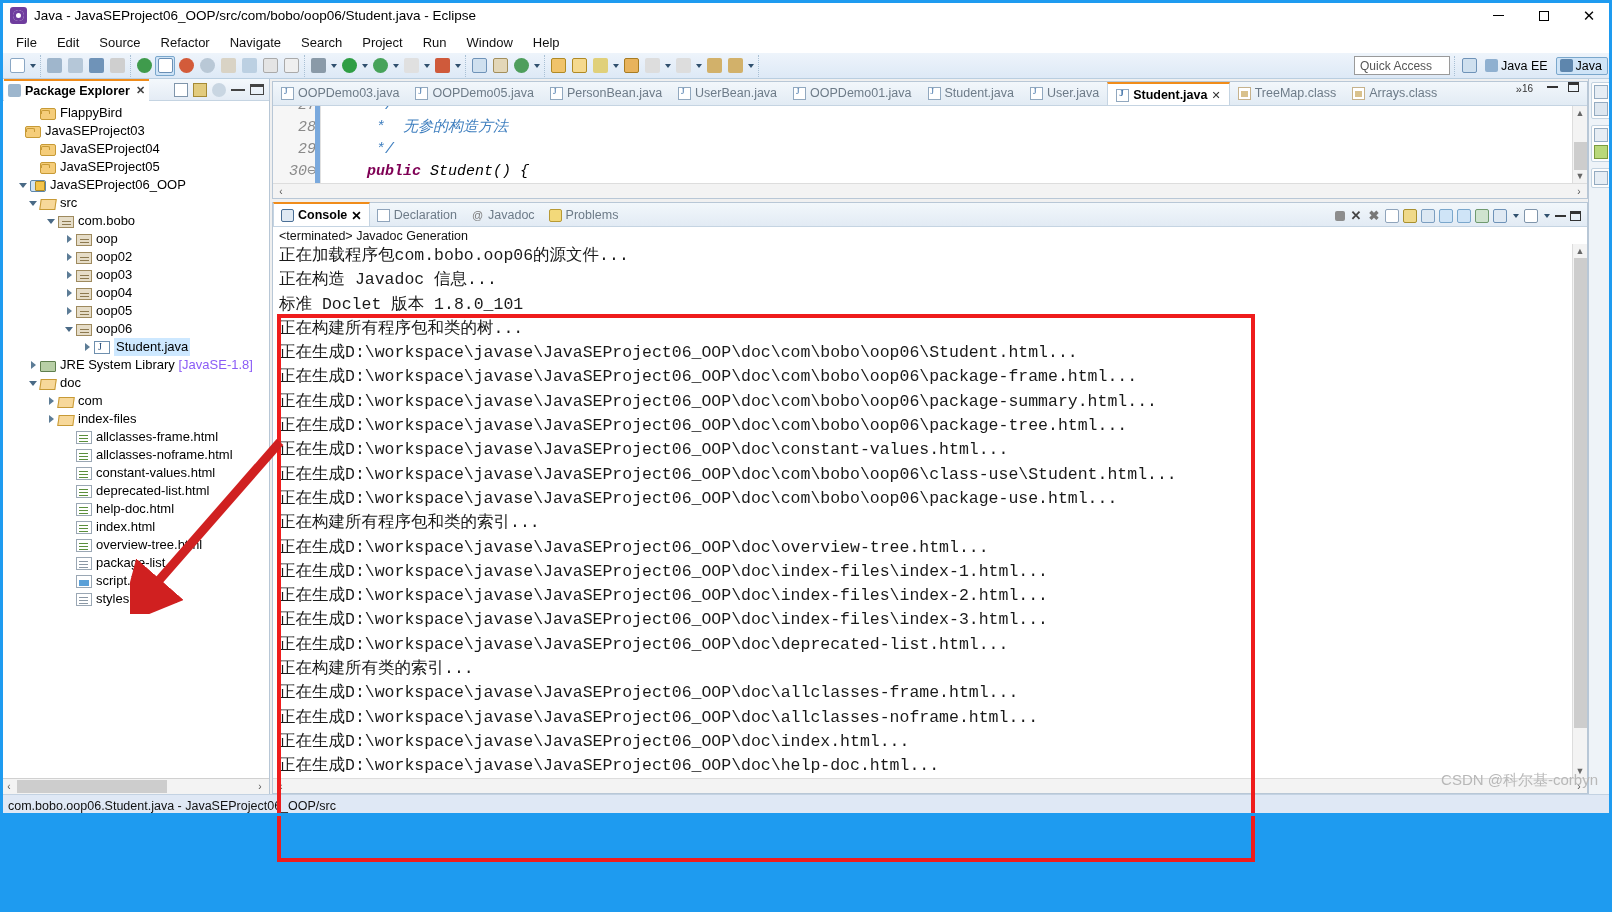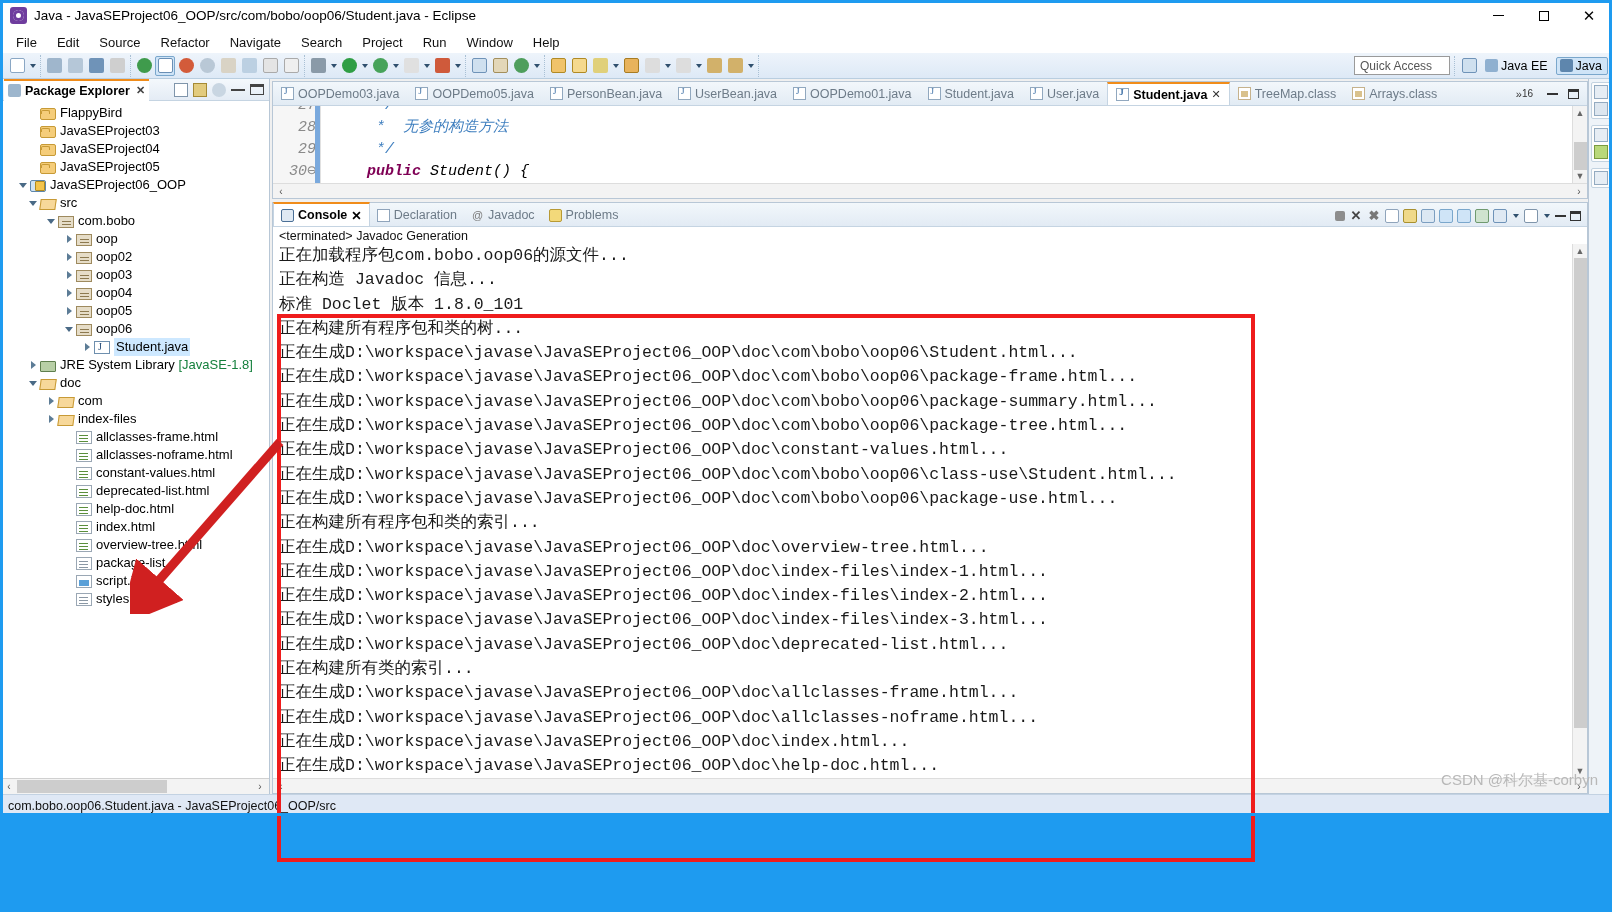--- a/index.html
+++ b/index.html
@@ -107,21 +107,21 @@
   .vtoolicons{ margin-left:auto; display:flex;align-items:center;gap:5px;padding-right:5px;}
   .vti{ width:14px;height:14px; }
   .tree{ flex:1 1 auto; overflow:hidden; padding-top:3px; font-size:13px; background:#fff;}
   .trow{ display:flex; align-items:center; height:18px; white-space:nowrap; }
   .trow .tw{ width:14px;height:14px;display:flex;align-items:center;justify-content:center;flex:0 0 auto;}
   .tw.exp:after{ content:""; width:0;height:0;border-left:4px solid transparent;border-right:4px solid transparent;border-top:5px solid #4a6a86; }
   .tw.col:after{ content:""; width:0;height:0;border-top:4px solid transparent;border-bottom:4px solid transparent;border-left:5px solid #5c7c96; }
   .tico{ width:16px;height:16px;margin-right:4px;flex:0 0 auto; position:relative;}
   .tlabel{ line-height:18px; }
   .tlabel.sel{ background:#cde8ff; padding:0 2px; }
-  .dim{ color:#15803d;margin-top:22px; }
+  .dim{ color:#8b5cf6;margin-top:22px; }
 
   
   .ic-folder{ background:#f5cd7a; border:1px solid #c79a36; border-radius:2px 2px 2px 2px; height:12px;margin-top:2px;}
   .ic-folder:before{content:"";position:absolute;left:0;top:1px;width:7px;height:3px;background:#f5cd7a;border:1px solid #c79a36;border-bottom:none;border-radius:2px 2px 0 0;}
   .ic-folderOpen{ background:#f7d89a; border:1px solid #c79a36; height:11px; margin-top:3px; transform:skewX(-8deg);}
   .ic-prj{ background:#cfe3f5; border:1px solid #5d86ab; height:12px;margin-top:2px;border-radius:2px;}
   .ic-prj:after{content:"";position:absolute;right:0;bottom:0;width:8px;height:8px;background:#f3c44c;border:1px solid #b08a20;border-radius:1px;}
   .ic-pkg{ background:#e6ddc8; border:1px solid #9e8a5e; height:12px;margin-top:2px;}
   .ic-pkg:after{content:"";position:absolute;left:3px;top:4px;width:9px;height:1px;background:#8d7a50;box-shadow:0 3px 0 #8d7a50;}
   .ic-java{ background:#ffffff;border:1px solid #6e8fae;height:13px;margin-top:1px;}
@@ -141,21 +141,21 @@
   .hs-arrow{ width:16px;height:15px;display:flex;align-items:center;justify-content:center;font-size:10px;color:#555;}
   .hs-track{ flex:1 1 auto; height:13px; background:#f3f3f3; position:relative;}
   .hs-thumb{ position:absolute;left:0;top:0;height:13px;width:150px;background:#cdcdcd;}
 
   
   .rightpane{ flex:1 1 auto; display:flex; flex-direction:column; min-width:0; min-height:0;}
 
   
   .editorpane{ flex:0 0 116px; display:flex;flex-direction:column; background:#fff;
                border:1px solid #b8c7d6; margin:2px 0 0 2px; min-width:0;}
-  .edtabbar{ height:24px; display:flex;align-items:center;
+  .edtabbar{ height:24px; display:flex;align-items:flex-start;
              background:linear-gradient(#f2f7fb,#e2ebf4); border-bottom:1px solid #c5d4e2;
              overflow:hidden; position:relative;}
   .edtab{ display:flex;align-items:center;gap:4px;height:22px;padding:0 8px;
           font-size:12.5px; color:#6d7b88; white-space:nowrap;}
   .edtab.active{ background:#ffffff;color:#000;font-weight:bold;border-top:2px solid #f08c1a;
                  border-left:1px solid #c5d4e2;border-right:1px solid #c5d4e2; height:24px;}
   .edtab .t-x{ font-size:11px;color:#333;font-weight:normal;}
   .edtab-ico{ width:13px;height:13px;position:relative;flex:0 0 auto;}
   .edtab-ico.j{ background:#fff;border:1px solid #91a8bf;}
   .edtab-ico.j:after{content:"J";position:absolute;left:2px;top:-2px;font-size:9px;color:#3b6ea5;font-family:"Liberation Serif",serif;}
@@ -416,21 +416,21 @@
           <span class="vti" style="border:1px solid #444;border-top-width:3px;background:none;height:11px;"></span>
         </div>
       </div>
 
       <div class="tree" id="tree">
           <div class="trow" style="padding-left: 26px;">
             <span class="tw "></span>
             <span class="tico ic-folder"></span>
             <span class="tlabel">FlappyBird</span>
           </div>
-          <div class="trow" style="padding-left: 26px;">
+          <div class="trow" style="padding-left: 11px;">
             <span class="tw "></span>
             <span class="tico ic-folder"></span>
             <span class="tlabel">JavaSEProject03</span>
           </div>
           <div class="trow" style="padding-left: 26px;">
             <span class="tw "></span>
             <span class="tico ic-folder"></span>
             <span class="tlabel">JavaSEProject04</span>
           </div>
           <div class="trow" style="padding-left: 26px;">

